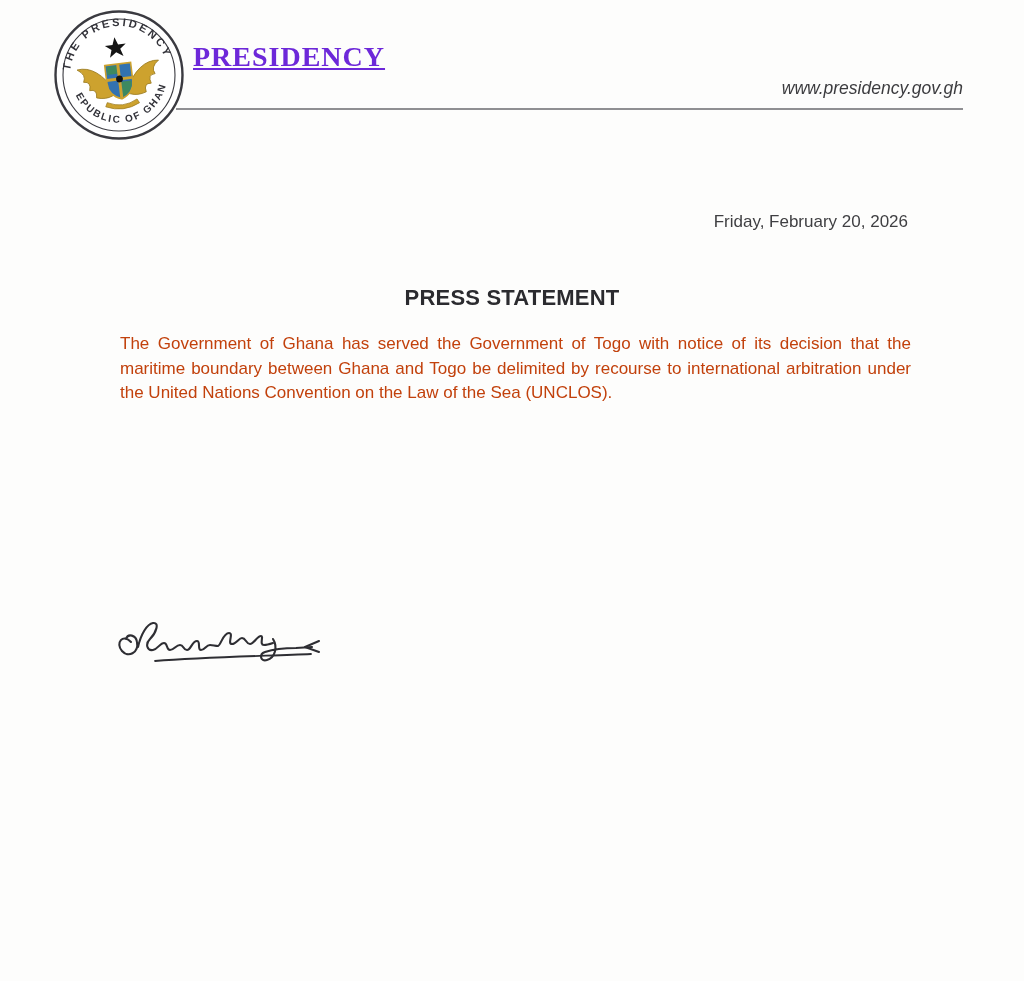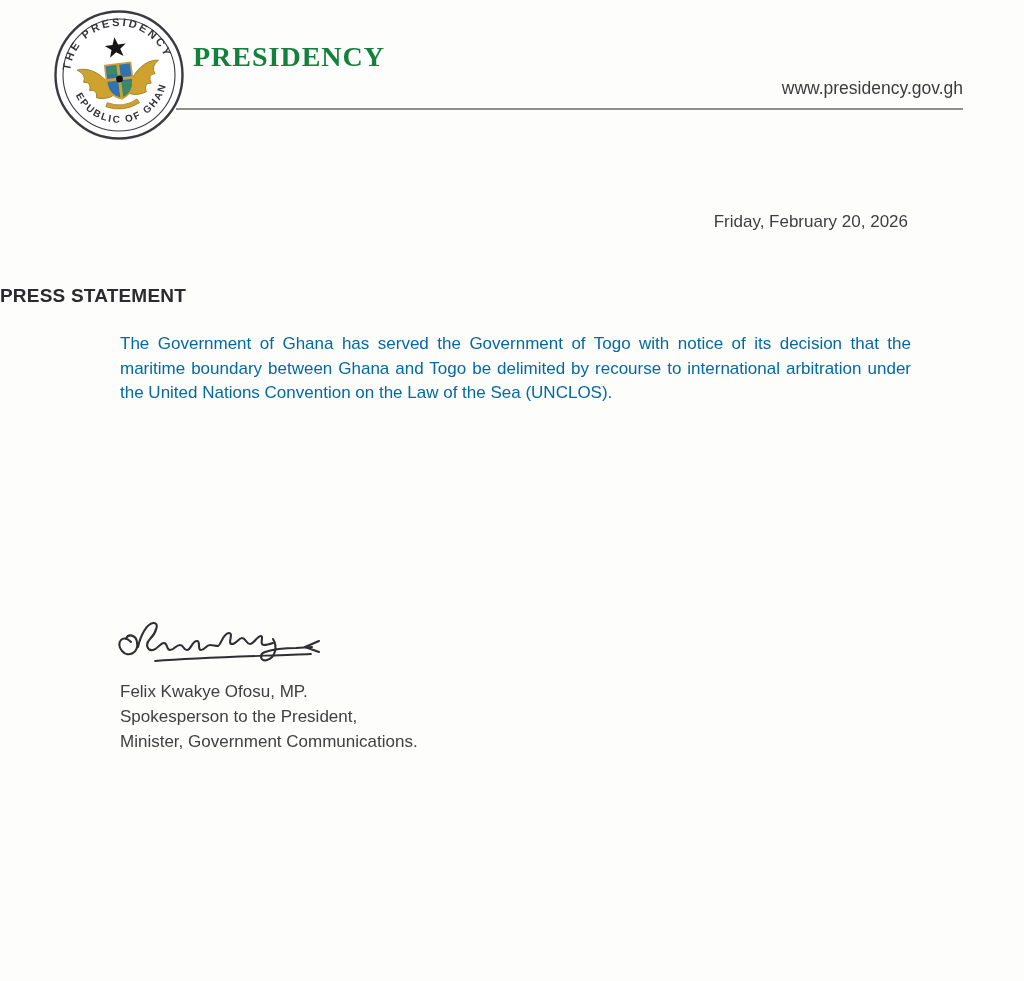--- a/index.html
+++ b/index.html
@@ -22,57 +22,60 @@
     width: 134px; height: 134px;
   }
   .brand {
     position: absolute;
     left: 193px; top: 42px;
     font-family: "Liberation Serif", "DejaVu Serif", serif;
     font-weight: 700;
     font-size: 28px;
     line-height: 29px;
     letter-spacing: 1px;
-    color: #15803d;
+    color: #6d28d9;
+    text-decoration: underline;
   }
   .url {
     position: absolute;
     top: 78px; right: 61px;
     font-size: 17.5px;
     color: #3c3c3f;
+    font-style: italic;
   }
   .divider {
     position: absolute;
     top: 108px; left: 176px; right: 61px;
     height: 2px;
     background: #8f8f92;
     border: none;
   }
   
   .date {
     position: absolute;
     top: 212px; right: 116px;
     font-size: 17px;
     color: #3f3f42;
     text-align: right;
   }
   .doc-title {
     position: absolute;
     top: 285px; left: 0; right: 0;
-    font-size: 19px;
+    text-align: center;
+    font-size: 22px;
     font-weight: 700;
     letter-spacing: 0.2px;
     color: #2b2b2f;
   }
   .content {
     position: absolute;
     top: 332px; left: 120px; width: 791px;
     font-size: 17px;
     line-height: 24.6px;
-    color: #0369a1;
+    color: #c2410c;
     text-align: justify;
   }
   .content p { margin-bottom: 24.5px; }
   
   .signature {
     position: absolute;
     left: 114px; top: 612px;
     width: 218px; height: 64px;
   }
   .signatory {
@@ -148,19 +151,14 @@
 
         <path d="M159,27 c5,8 2,19 -6,21 c-7,2 -8,-6 -2,-8 c9,-3 19,-4 31,-4 l16,-1"></path>
 
         <path d="M205,29 l-14,6 l14,5"></path>
 
         <path d="M41,49 C 92,45 151,44 197,42" stroke-width="1.8"></path>
       </g>
     </svg>
   </div>
 
-  <div class="signatory">
-    <div>Felix Kwakye Ofosu, MP.</div>
-    <div>Spokesperson to the President,</div>
-    <div>Minister, Government Communications.</div>
-  </div>
 
 </div>
 
 </body></html>

